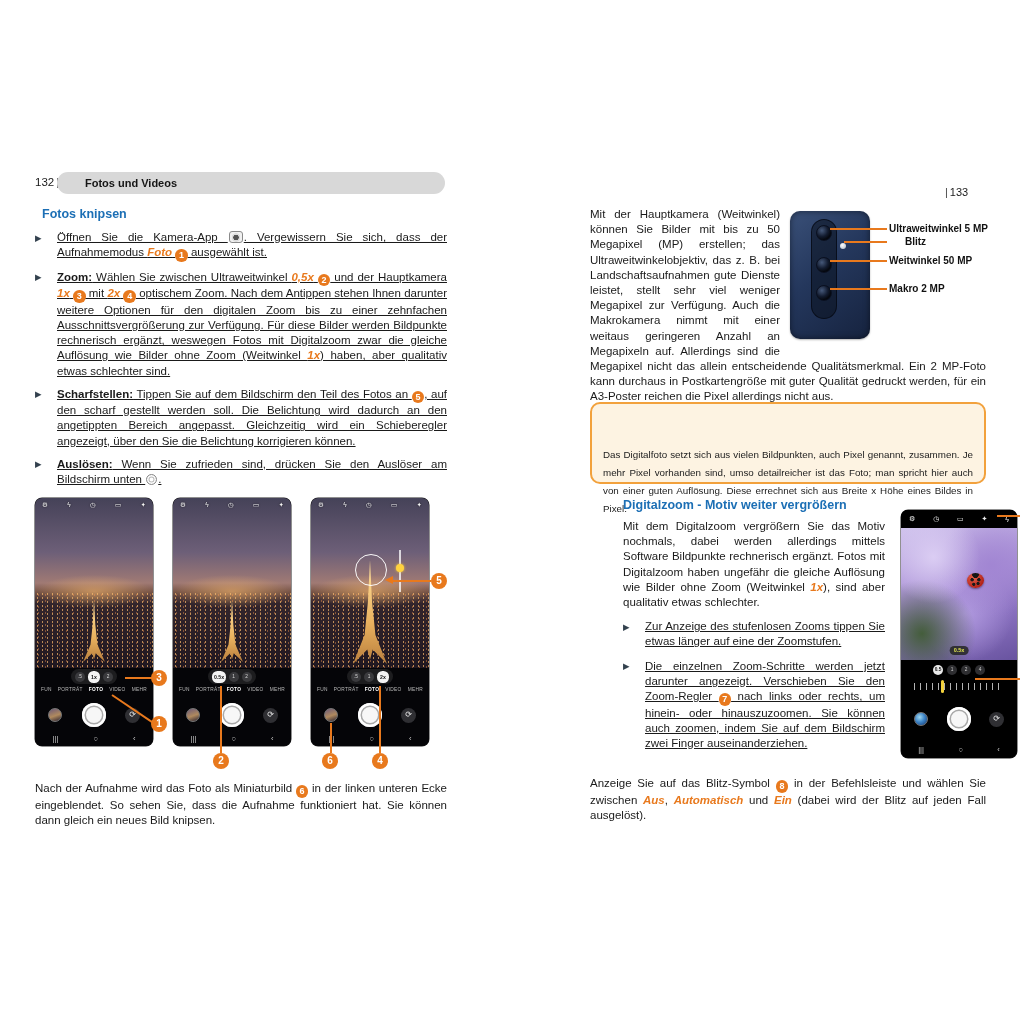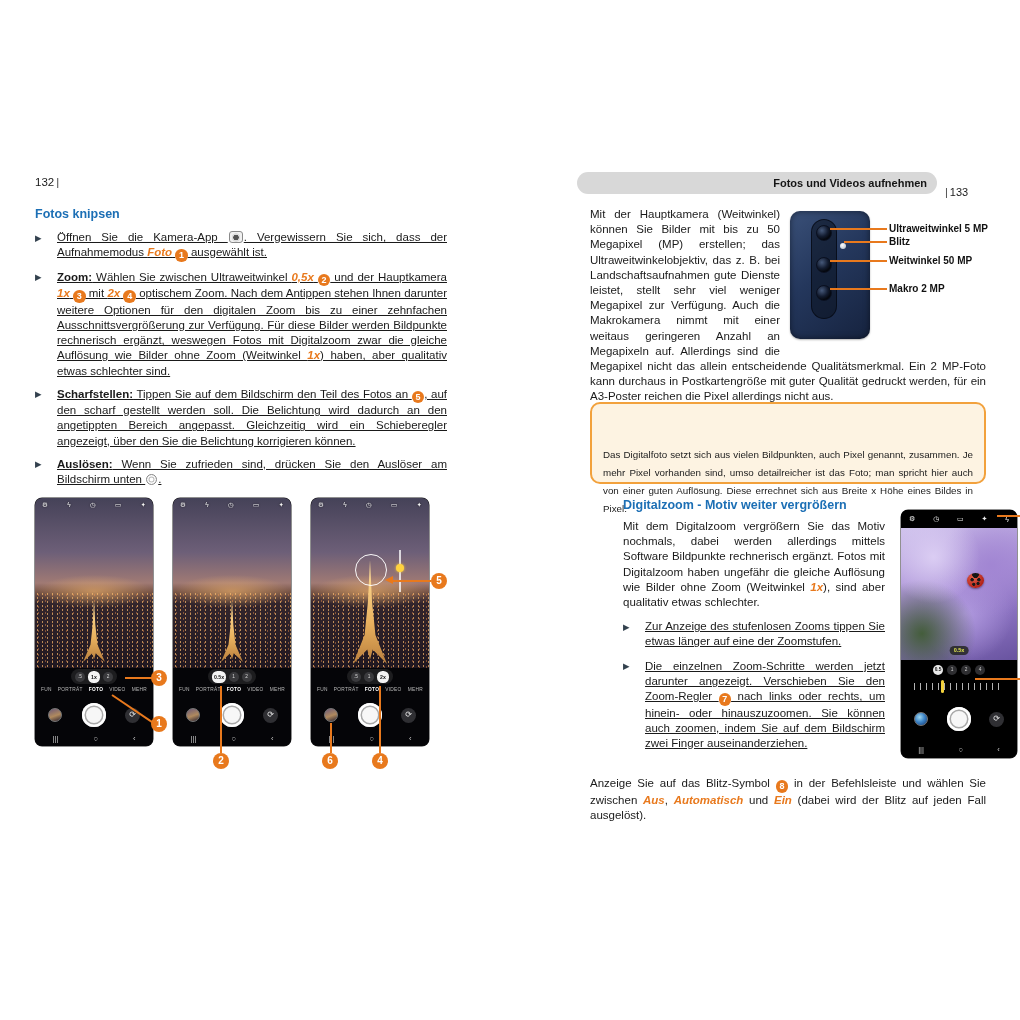--- a/index.html
+++ b/index.html
@@ -11,21 +11,21 @@
   .pagenum-left { position:absolute; left:35px; top:176px; font-size:11.5px; }
   .pagenum-right { position:absolute; left:943px; top:186px; font-size:11px; }
   .pn-bold { font-weight:400; }
   .pn-sep { font-weight:400; color:#444; padding:0 2px; }
   .hdr-bar { position:absolute; top:172px; height:22px; background:#d8d8d8; border-radius:11px; font-size:11px; font-weight:700; color:#151515; line-height:22px; }
   .hdr-left { left:57px; width:388px; padding-left:28px; }
   .hdr-right { left:577px; width:360px; text-align:right; padding-right:10px; }
 
   
   .sec-title { position:absolute; color:#1c6fb5; font-weight:700; font-size:12.5px; }
-  .title-knipsen { left:35px; top:207px; }
+  .title-knipsen { left:42px; top:207px; }
 
   
   .bullets-left { position:absolute; left:35px; top:230px; width:412px; }
   .b-item { display:flex; margin-bottom:8px; }
   .tri { width:22px; flex:none; font-size:8.5px; color:#33414e; padding-top:2.5px; }
   .b-text { flex:1; font-size:11.5px; line-height:15.2px; text-align:justify;text-decoration:underline; }
   .bold { font-weight:700; }
   .accent-italic { color:#e8791d; font-style:italic; font-weight:700; }
   .inline-badge { display:inline-block; width:12.5px; height:12.5px; border-radius:50%; background:#e8791d; color:#fff; font-size:9px; font-weight:700; font-style:normal; line-height:12.5px; text-align:center; vertical-align:-2px; }
   .inline-icon { display:inline-block; vertical-align:-2px; margin:0 1px; }
@@ -87,21 +87,21 @@
     border:1.5px solid #0a1020; }
   .lens1 { top:14px; } .lens2 { top:46px; } .lens3 { top:74px; }
   .flash-dot { position:absolute; left:50px; top:32px; width:6px; height:6px; border-radius:50%;
     background:radial-gradient(circle at 40% 35%,#fff,#c9d2dd 60%,#97a3b2); }
   .leader { position:absolute; height:2px; background:#e8791d; }
   .ld1 { left:42px; top:21px; width:57px; }
   .ld2 { left:56px; top:34px; width:43px; }
   .ld3 { left:42px; top:53px; width:57px; }
   .ld4 { left:42px; top:81px; width:57px; }
   .cam-label { position:absolute; left:101px; font-size:10px; font-weight:700; white-space:nowrap; color:#111; line-height:11px; }
-  .cl1 { top:16px; } .cl2 { top:29px; } .cl3 { top:48px; } .cl4 { top:76px; }
+  .cl1 { top:16px; } .cl2 { top:29px;margin-left:16px; } .cl3 { top:48px; } .cl4 { top:76px; }
 
   
   .info-box { position:absolute; left:590px; top:402px; width:396px; height:82px; border:2px solid #f2a13c; border-radius:10px; background:#fdf3e2; padding:7px 11px 6px; }
   .info-title { font-size:10.5px; font-weight:700; margin-bottom:2px; }
   .info-text { font-size:9.8px; line-height:18px; text-align:justify; color:#222;margin-top:35px; }
 
   
   .dz { position:absolute; left:590px; top:498px; width:396px; height:272px;margin-left:33px; }
   .dz-title, .blitz-title { color:#1c6fb5; font-weight:700; font-size:12.5px; }
   .dz-para { margin-top:7px; padding-right:134px; font-size:11.5px; line-height:15.2px; text-align:justify; }
@@ -142,22 +142,22 @@
   .blitz-para { margin-top:6px; font-size:11.5px; line-height:15.2px; text-align:justify; }
 </style>
 </head>
 <body>
 
 <div class="page">
 
   <div class="pagenum-left">
     <span class="pn-bold">132</span><span class="pn-sep">|</span>
   </div>
-  <div class="hdr-bar hdr-right">
-    <span>Fotos und Videos aufnehmen</span>
+  <div class="hdr-bar hdr-left">
+    <span>Fotos und Videos</span>
   </div>
   <div class="pagenum-right">
     <span class="pn-sep">|</span><span class="pn-bold">133</span>
   </div>
 
   <div class="sec-title title-knipsen">Fotos knipsen</div>
 
   <div class="bullets-left">
     <div class="b-item">
       <span class="tri">▶</span>
@@ -307,20 +307,21 @@
   <div class="co-line" style="left:330px;top:723px;width:2px;height:30px;"></div>
   <div class="fig-badge" style="left:322px;top:753px;">6</div>
 
   <div class="co-line" style="left:379px;top:686px;width:2px;height:67px;"></div>
   <div class="fig-badge" style="left:372px;top:753px;">4</div>
 
   <div class="co-arrow" style="left:385px;top:576px;"></div>
   <div class="co-line" style="left:392px;top:580px;width:39px;height:2px;"></div>
   <div class="fig-badge" style="left:431px;top:573px;">5</div>
 
+  <div class="footer-left"><span>Nach der Aufnahme wird das Foto als Miniaturbild </span><span class="inline-badge">6</span><span> in der linken unteren Ecke eingeblendet. So sehen Sie, dass die Aufnahme funktioniert hat. Sie können dann gleich ein neues Bild knipsen.</span></div>
 
   <div class="intro">
     <div class="cam-figure">
       <div class="phone-back">
         <div class="cam-island"></div>
         <div class="lens lens1"></div>
         <div class="lens lens2"></div>
         <div class="lens lens3"></div>
         <div class="flash-dot"></div>
       </div>

